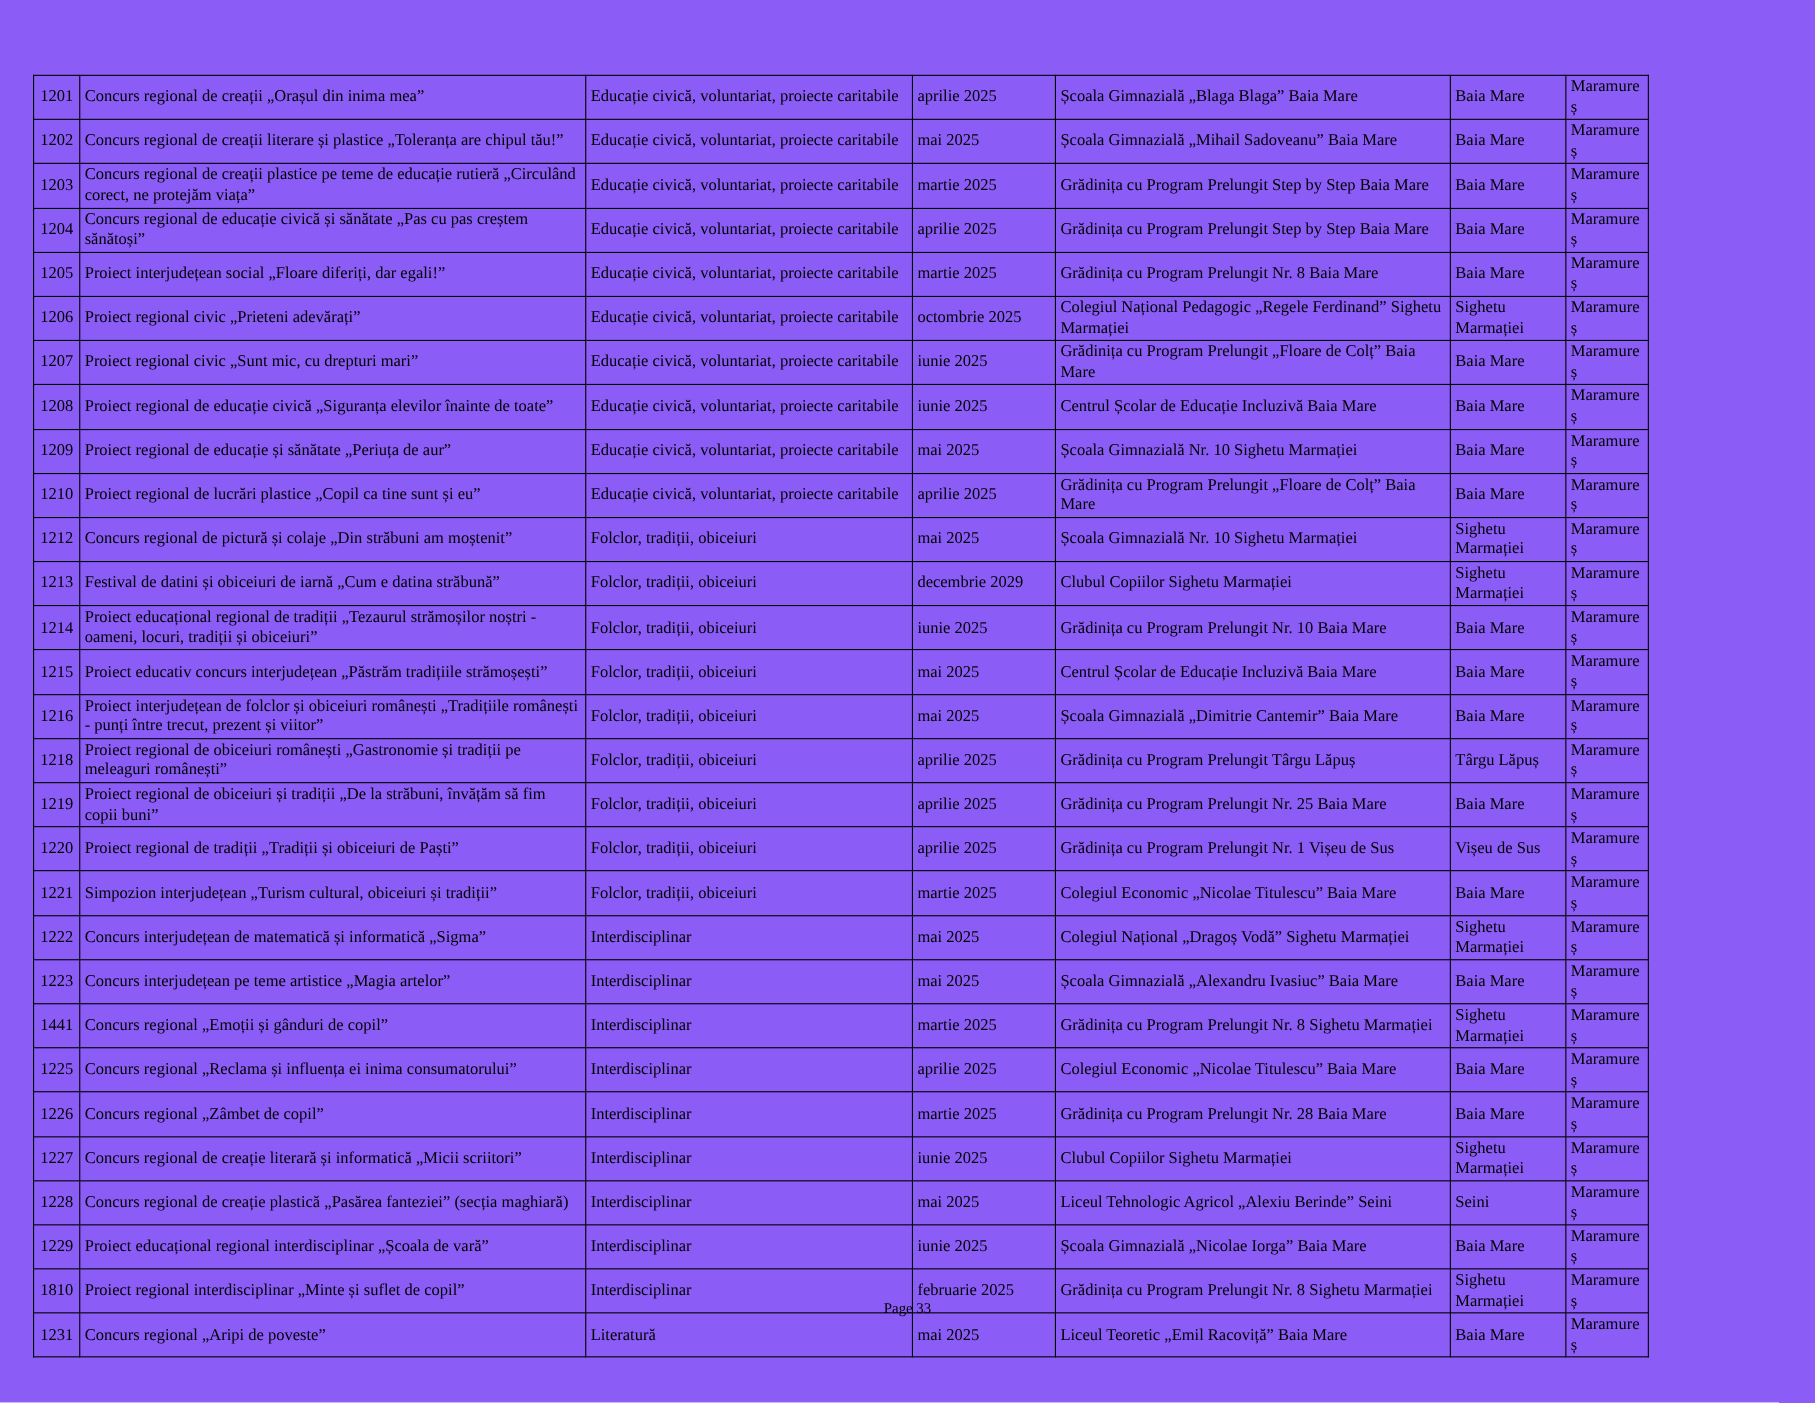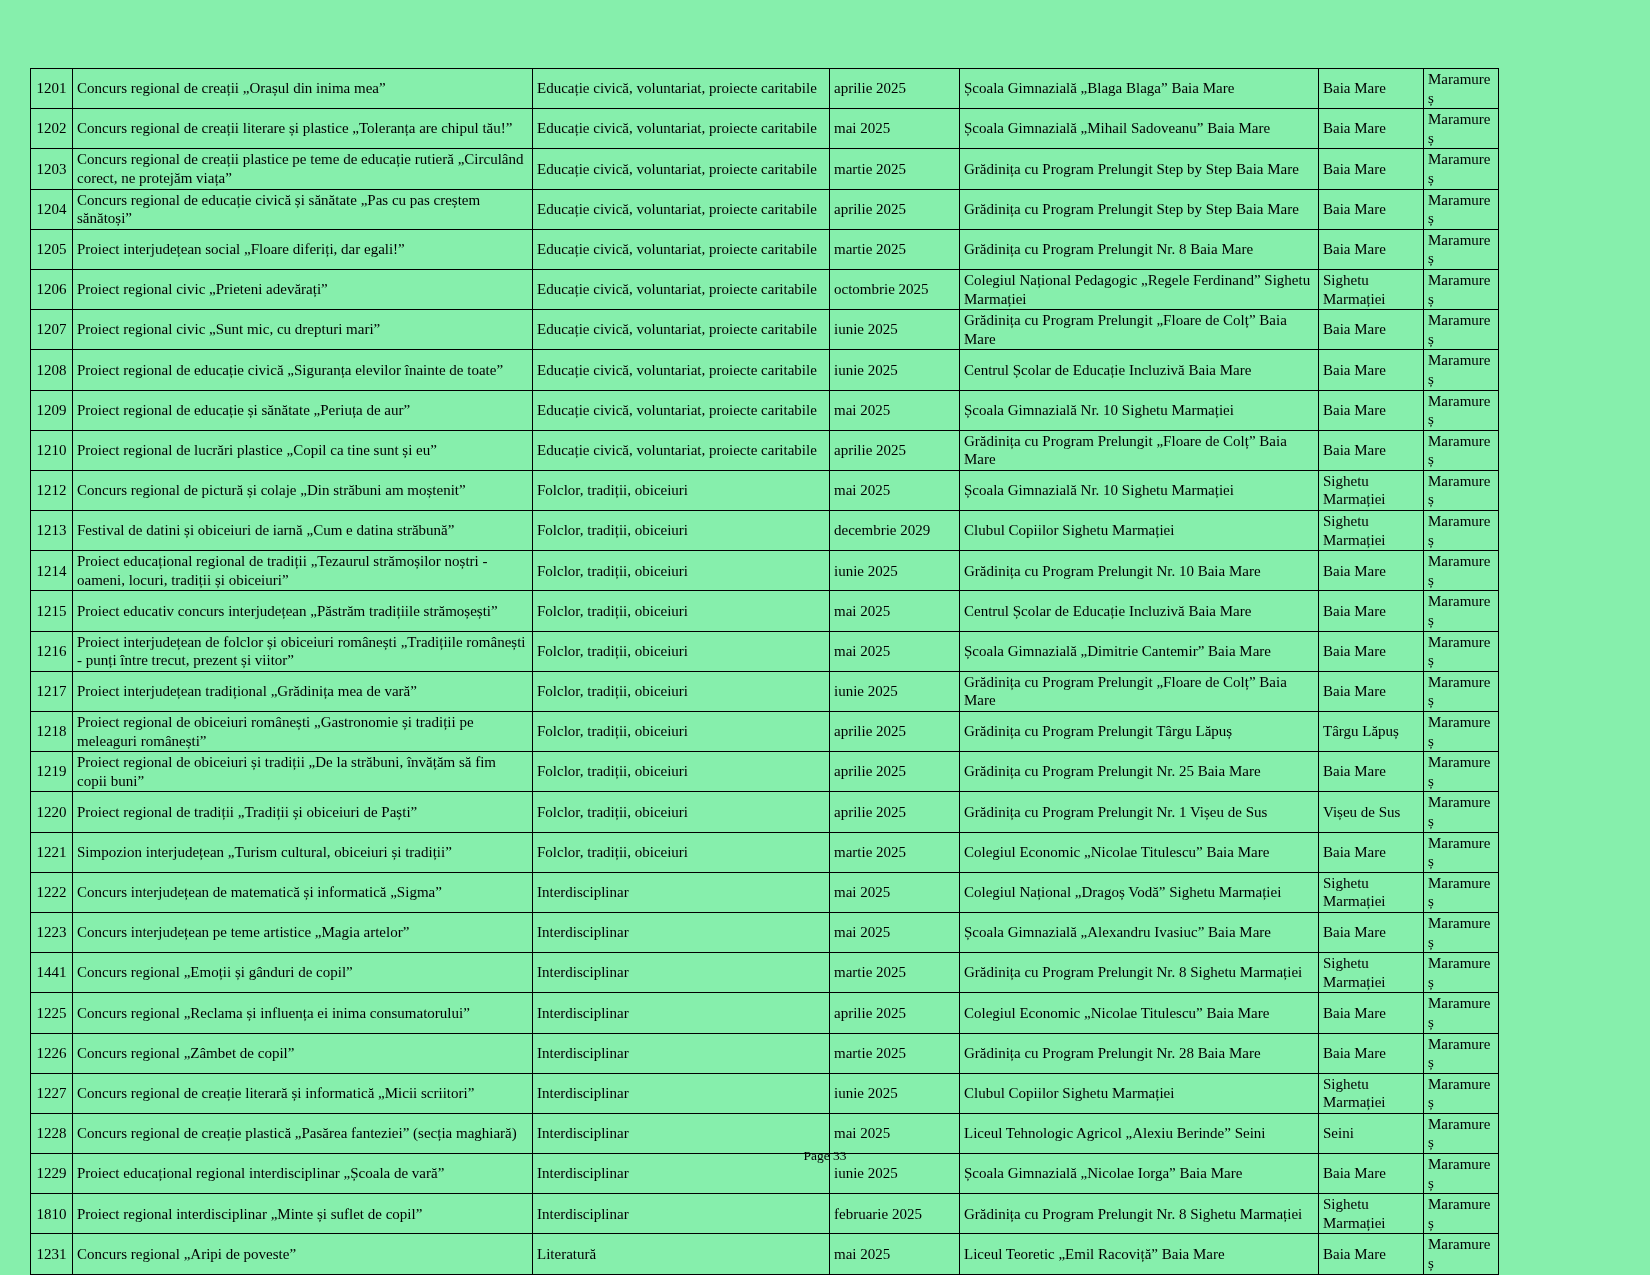--- a/index.html
+++ b/index.html
@@ -6,21 +6,21 @@
     margin: 0;
     padding: 0;
     background: #ffffff;
     color: #000000;
     font-family: "Liberation Serif", serif;
   }
   .page {
     position: relative;
     width: 1650px;
     height: 1275px;
-    background: #86efac;
+    background: #8b5cf6;
     overflow: hidden;
   }
   table.doc-table {
     position: absolute;
     left: 30px;
     top: 68px;
     width: 1468px;
     border-collapse: collapse;
     table-layout: fixed;
   }
@@ -29,21 +29,21 @@
     padding: 1px 4px;
     font-size: 15px;
     line-height: 1.24;
     vertical-align: middle;
     word-wrap: break-word;
   }
   td.nr { text-align: center; }
   .footer {
     position: absolute;
     left: 0;
-    top: 1148px;
+    top: 1182px;
     width: 100%;
     text-align: center;
     font-size: 13.5px;
   }
 </style>
 </head>
 <body>
 
 <div class="page">
 
@@ -187,29 +187,20 @@
         <tr>
           <td class="nr">1216</td>
           <td class="name">Proiect interjudețean de folclor și obiceiuri românești „Tradițiile românești - punți între trecut, prezent și viitor”</td>
           <td class="category">Folclor, tradiții, obiceiuri</td>
           <td class="date">mai 2025</td>
           <td class="school">Școala Gimnazială „Dimitrie Cantemir” Baia Mare</td>
           <td class="city">Baia Mare</td>
           <td class="county">Maramureș</td>
         </tr>
         <tr>
-          <td class="nr">1217</td>
-          <td class="name">Proiect interjudețean tradițional „Grădinița mea de vară”</td>
-          <td class="category">Folclor, tradiții, obiceiuri</td>
-          <td class="date">iunie 2025</td>
-          <td class="school">Grădinița cu Program Prelungit „Floare de Colț” Baia Mare</td>
-          <td class="city">Baia Mare</td>
-          <td class="county">Maramureș</td>
-        </tr>
-        <tr>
           <td class="nr">1218</td>
           <td class="name">Proiect regional de obiceiuri românești „Gastronomie și tradiții pe meleaguri românești”</td>
           <td class="category">Folclor, tradiții, obiceiuri</td>
           <td class="date">aprilie 2025</td>
           <td class="school">Grădinița cu Program Prelungit Târgu Lăpuș</td>
           <td class="city">Târgu Lăpuș</td>
           <td class="county">Maramureș</td>
         </tr>
         <tr>
           <td class="nr">1219</td>

